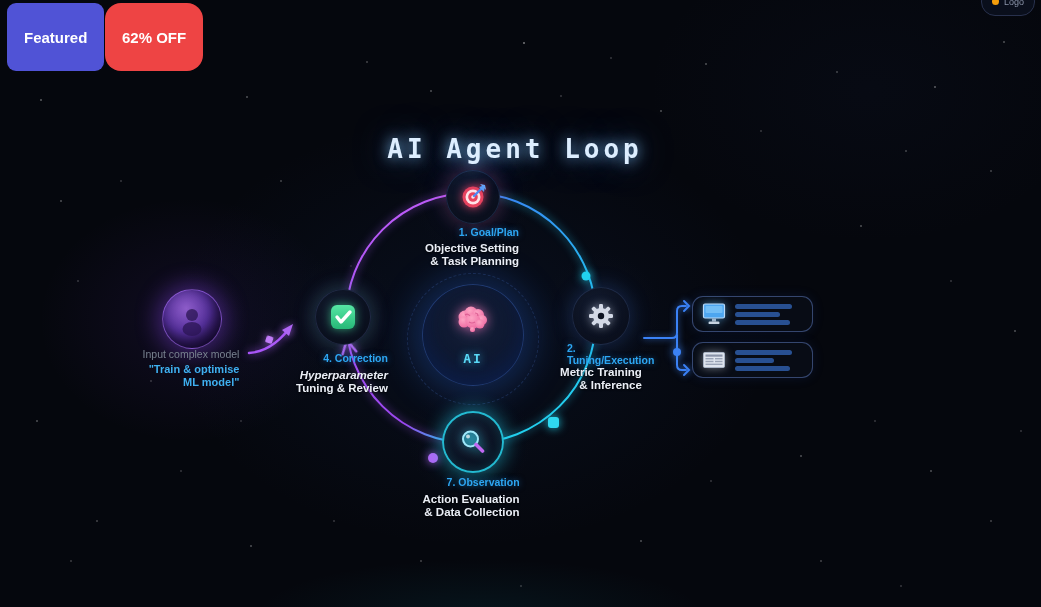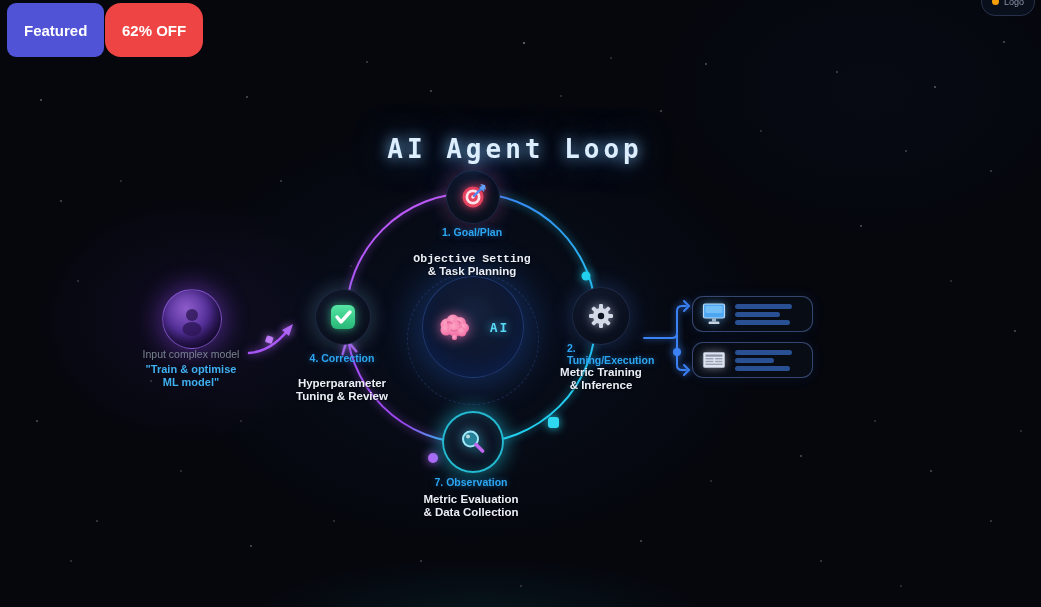--- a/index.html
+++ b/index.html
@@ -23,21 +23,21 @@
       333px 520px rgba(255,255,255,.2), 420px 560px rgba(255,255,255,.25), 520px 585px rgba(255,255,255,.2),
       640px 540px rgba(255,255,255,.3), 710px 480px rgba(255,255,255,.2), 800px 455px rgba(255,255,255,.3),
       874px 420px rgba(255,255,255,.2), 930px 470px rgba(255,255,255,.3), 990px 520px rgba(255,255,255,.25),
       1014px 330px rgba(255,255,255,.3), 950px 280px rgba(255,255,255,.2), 860px 225px rgba(255,255,255,.3),
       905px 150px rgba(255,255,255,.25), 760px 130px rgba(255,255,255,.2), 660px 110px rgba(255,255,255,.3),
       560px 95px rgba(255,255,255,.2), 280px 180px rgba(255,255,255,.25), 150px 380px rgba(255,255,255,.2),
       60px 200px rgba(255,255,255,.3), 990px 170px rgba(255,255,255,.25), 1020px 430px rgba(255,255,255,.2),
       820px 560px rgba(255,255,255,.25), 900px 585px rgba(255,255,255,.2), 430px 90px rgba(255,255,255,.3),
       350px 265px rgba(255,255,255,.15), 240px 420px rgba(255,255,255,.18), 70px 560px rgba(255,255,255,.22);
   }
-  .badge{position:absolute;top:3px;height:36px;display:flex;align-items:center;padding:9px 17px;
+  .badge{position:absolute;top:3px;height:36px;display:flex;align-items:center;padding:16px 17px;
     color:#fff;font-weight:bold;font-size:15px;z-index:6;}
   .badge.featured{left:7px;background:#5053d6;border-radius:9px;}
   .badge.discount{left:105px;background:#ee4444;border-radius:16px;}
   .header-pill{position:absolute;top:-13px;right:6px;height:27px;padding:0 10px;display:flex;
     align-items:center;gap:5px;border:1px solid #28314d;border-radius:14px;
     background:rgba(12,17,30,.85);z-index:6;}
   .header-pill .dot{width:7px;height:7px;border-radius:50%;background:#f59e0b;}
   .header-pill .hp-label{color:#8a93a8;font-size:9px;}
   .title{position:absolute;left:515px;top:134px;transform:translateX(-50%);
     font-family:"DejaVu Sans Mono",monospace;font-weight:bold;font-size:26px;letter-spacing:4px;
@@ -49,33 +49,33 @@
   .node{position:absolute;border-radius:50%;display:flex;align-items:center;justify-content:center;
     z-index:3;background:radial-gradient(circle at 42% 35%, #131c30, #0a0f1d 70%);}
   .node.goal{left:446px;top:170px;width:52px;height:52px;border:1px solid rgba(80,110,180,.25);
     box-shadow:0 0 18px 2px rgba(255,80,120,.18),0 0 24px 4px rgba(40,90,200,.12);}
   .node.action{left:572px;top:287px;width:56px;height:56px;border:1px solid rgba(80,110,180,.25);
     box-shadow:0 0 20px 3px rgba(60,130,240,.18);}
   .node.obs{left:442px;top:411px;width:58px;height:58px;border:2px solid rgba(40,215,240,.85);
     box-shadow:0 0 18px 3px rgba(34,211,238,.45), inset 0 0 12px rgba(34,211,238,.22);}
   .node.corr{left:315px;top:289px;width:54px;height:54px;border:1px solid rgba(90,110,170,.25);
     box-shadow:0 0 18px 3px rgba(62,207,142,.15),0 0 22px 4px rgba(150,80,240,.12);}
-  .node.center{left:422px;top:276px;width:100px;height:100px;flex-direction:row;gap:17px;
+  .node.center{left:422px;top:284px;width:100px;height:100px;flex-direction:column;gap:17px;
     background:radial-gradient(circle at 50% 38%, #16233f, #0a1124 72%);
     border:1px solid rgba(70,130,250,.35);
     box-shadow:0 0 34px 10px rgba(45,110,230,.28), inset 0 -10px 24px rgba(20,60,150,.35);}
   .center-ring{position:absolute;left:407px;top:273px;width:130px;height:130px;border-radius:50%;
     border:1px dashed rgba(100,150,255,.18);z-index:2;}
   .ai-label{font-family:"DejaVu Sans Mono",monospace;font-weight:bold;font-size:13px;color:#59d8f6;
     letter-spacing:2px;text-shadow:0 0 8px rgba(60,200,250,.9);}
   .input-sphere{position:absolute;left:162px;top:289px;width:58px;height:58px;border-radius:50%;z-index:3;
     background:radial-gradient(circle at 40% 32%, #8d5cc9, #55309b 45%, #241248 80%, #160a30);
     border:1px solid rgba(180,120,255,.45);display:flex;align-items:center;justify-content:center;
     box-shadow:0 0 22px 5px rgba(140,70,240,.4), inset -4px -6px 14px rgba(10,4,28,.7);}
-  .lbl{position:absolute;text-align:center;transform:translateX(-50%);white-space:nowrap;z-index:4;}
+  .lbl{position:absolute;text-align:right;transform:translateX(-50%);white-space:nowrap;z-index:4;}
   .lbl-left{position:absolute;text-align:left;white-space:nowrap;z-index:4;}
   .step-num{color:#2da6f2;font-size:10.5px;font-weight:bold;line-height:11.5px;
     text-shadow:0 0 6px rgba(40,150,240,.5);}
   .step-desc{color:#eaeef6;font-size:11.5px;font-weight:bold;line-height:13px;
     text-shadow:0 1px 2px rgba(0,0,0,.8);}
   .in-caption{color:#78823f;color:#78828f;font-size:10.5px;}
   .in-quote{color:#3fb0f0;font-size:11px;font-weight:bold;line-height:13px;}
   .line{display:block;}
   .card{position:absolute;left:692px;width:121px;height:36px;border-radius:11px;z-index:3;
     border:1px solid rgba(98,130,200,.5);background:rgba(11,16,30,.55);
@@ -171,21 +171,21 @@
         <circle r="7.5" fill="#ffe3e8"></circle>
       <circle r="4.8" fill="#e8435f"></circle>
         <circle r="1.8" fill="#ffe3e8"></circle>
       <line x1="1" y1="-1" x2="9" y2="-9" stroke="#4f8af5" stroke-width="2.4" stroke-linecap="round"></line>
       <polygon points="7,-13 13,-7 12,-12" fill="#7ab1f8"></polygon>
       <polygon points="6,-10 11,-5 12,-12" fill="#5ea0f7"></polygon>
     </svg>
   </div>
   <div class="lbl" style="left:472px;top:222px;">
     <span class="step-num">1. Goal/Plan</span>
-    <span class="step-desc line" style="margin-top:12px;font-family:Liberation Mono, monospace;">Objective Setting</span>
+    <span class="step-desc line" style="margin-top:2px;">Objective Setting</span>
     <span class="step-desc line">&amp; Task Planning</span>
   </div>
 
   <div class="node action">
     <svg width="28" height="28" viewBox="-14 -14 28 28" style="filter:drop-shadow(0 0 5px rgba(220,230,250,.55))">
       <g fill="#d3d9e6">
         <rect x="-2" y="-12" width="4" height="6" rx="1.2"></rect>
         <rect x="-2" y="-12" width="4" height="6" rx="1.2" transform="rotate(45)"></rect>
         <rect x="-2" y="-12" width="4" height="6" rx="1.2" transform="rotate(90)"></rect>
         <rect x="-2" y="-12" width="4" height="6" rx="1.2" transform="rotate(135)"></rect>
@@ -209,39 +209,39 @@
 
   <div class="node obs">
     <svg width="30" height="30" viewBox="-15 -15 30 30" style="filter:drop-shadow(0 0 6px rgba(56,220,245,.8))">
       <circle cx="-2.5" cy="-3" r="7.5" fill="rgba(56,220,245,0.35)" stroke="#9fe8fa" stroke-width="2"></circle>
       <circle cx="-5" cy="-5.5" r="2" fill="rgba(255,255,255,.7)"></circle>
       <line x1="3" y1="2.5" x2="9.5" y2="9" stroke="#c168f2" stroke-width="3.6" stroke-linecap="round"></line>
     </svg>
   </div>
   <div class="lbl" style="left:471px;top:472px;">
     <span class="step-num">7. Observation</span>
-    <span class="step-desc line" style="margin-top:3px;">Metric Evaluation</span>
+    <span class="step-desc line" style="margin-top:3px;">Action Evaluation</span>
     <span class="step-desc line">&amp; Data Collection</span>
   </div>
 
   <div class="node corr">
     <svg width="28" height="28" viewBox="-14 -14 28 28" style="filter:drop-shadow(0 0 5px rgba(62,207,142,.7))">
       <defs>
         <linearGradient id="greenG" x1="0" y1="0" x2="0" y2="1">
           <stop offset="0" stop-color="#56e6a4"></stop>
             <stop offset="1" stop-color="#27b877"></stop>
         </linearGradient>
       </defs>
       <rect x="-12" y="-12" width="24" height="24" rx="6" fill="url(#greenG)"></rect>
       <polyline points="-6,0 -2,5 7,-5" stroke="#ffffff" stroke-width="3.4" fill="none" stroke-linecap="round" stroke-linejoin="round"></polyline>
     </svg>
   </div>
   <div class="lbl" style="left:342px;top:348px;">
     <span class="step-num">4. Correction</span>
-    <span class="step-desc line" style="margin-top:11px;">Hyperparameter</span>
+    <span class="step-desc line" style="margin-top:3px;font-style:italic;">Hyperparameter</span>
     <span class="step-desc line">Tuning &amp; Review</span>
   </div>
 
   <div class="input-sphere">
     <svg width="34" height="34" viewBox="-17 -17 34 34">
       <circle cx="0" cy="-4" r="6" fill="#2a1452" opacity=".75"></circle>
       <ellipse cx="0" cy="10" rx="9.5" ry="7" fill="#2a1452" opacity=".75"></ellipse>
     </svg>
   </div>
   <div class="lbl" style="left:191px;top:348px;">

